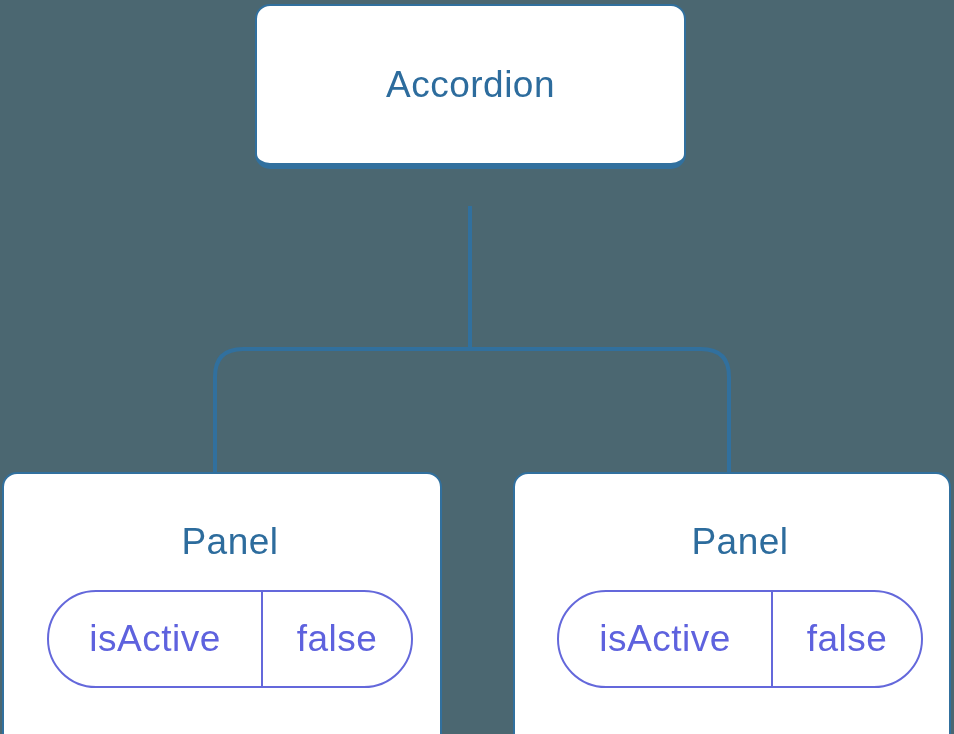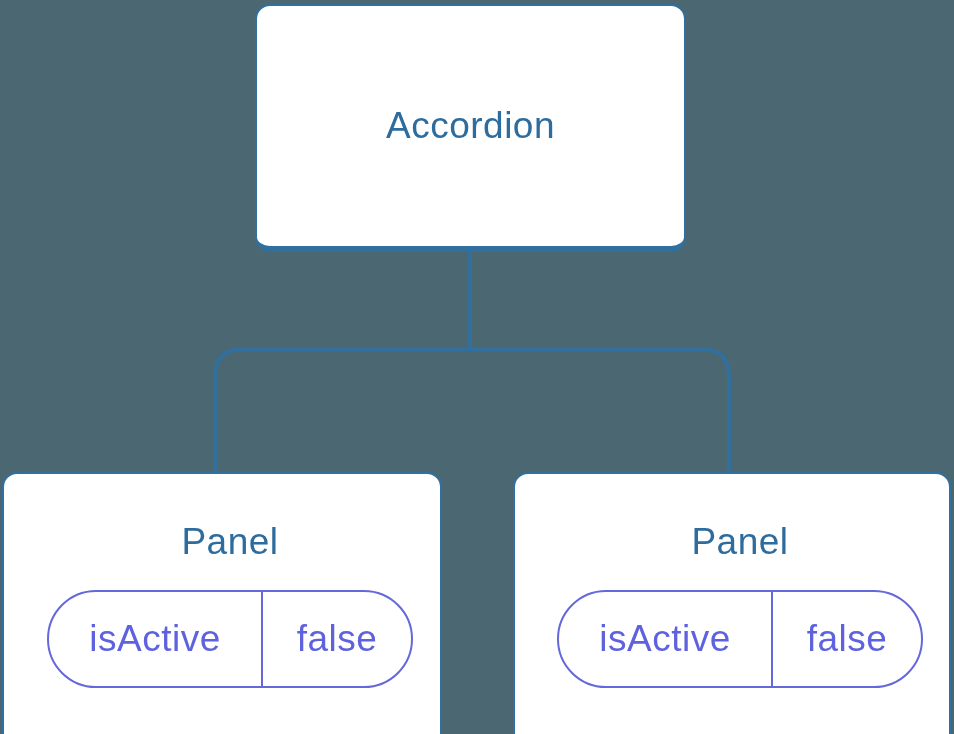--- a/index.html
+++ b/index.html
@@ -40,21 +40,21 @@
     background: var(--node-background);
     border: 2px solid var(--node-border);
     border-bottom-width: 6px;
     border-radius: 15px;
     display: flex;
     flex-direction: column;
     align-items: center;
   }
   .node-root {
     left: 255px; top: 4px;
-    width: 431px; height: 248px;
+    width: 431px; height: 165px;
     justify-content: center;
   }
   .node-title {
     color: var(--node-text);
     font-size: 37px;
     font-weight: 500;
     letter-spacing: 0.5px;
     line-height: 48px;
     text-align: center;
   }

